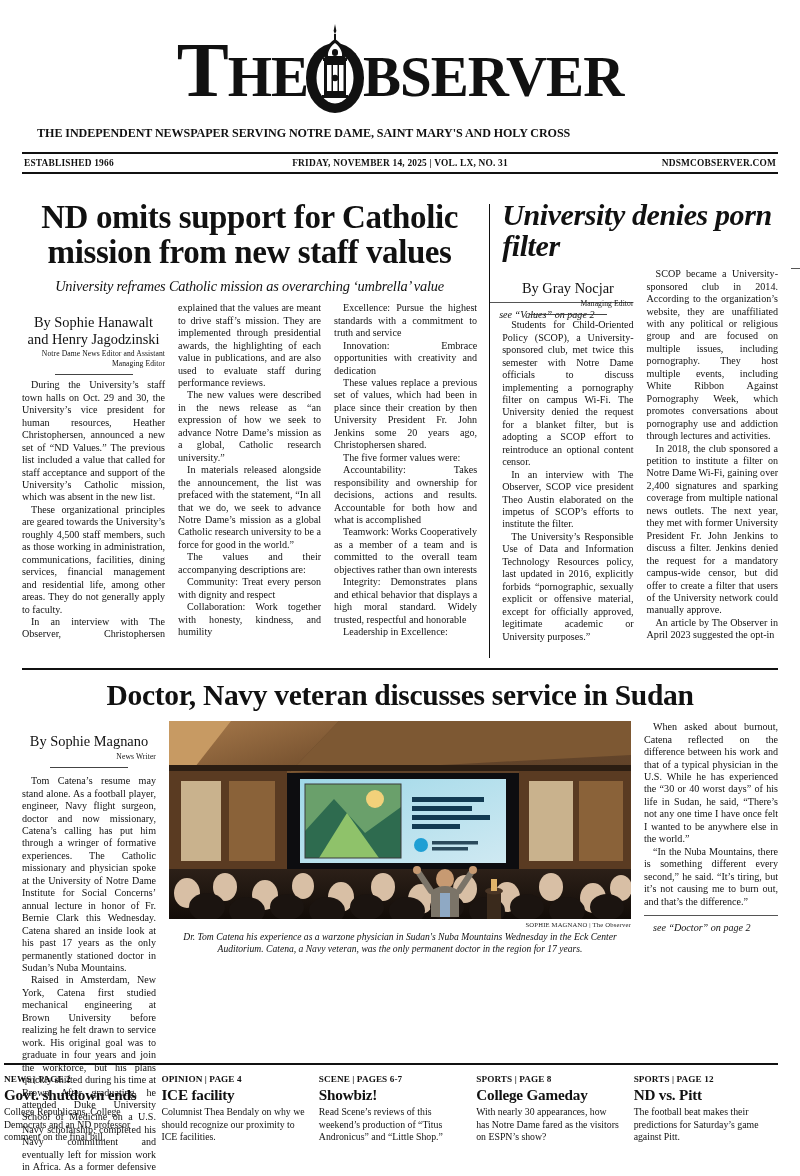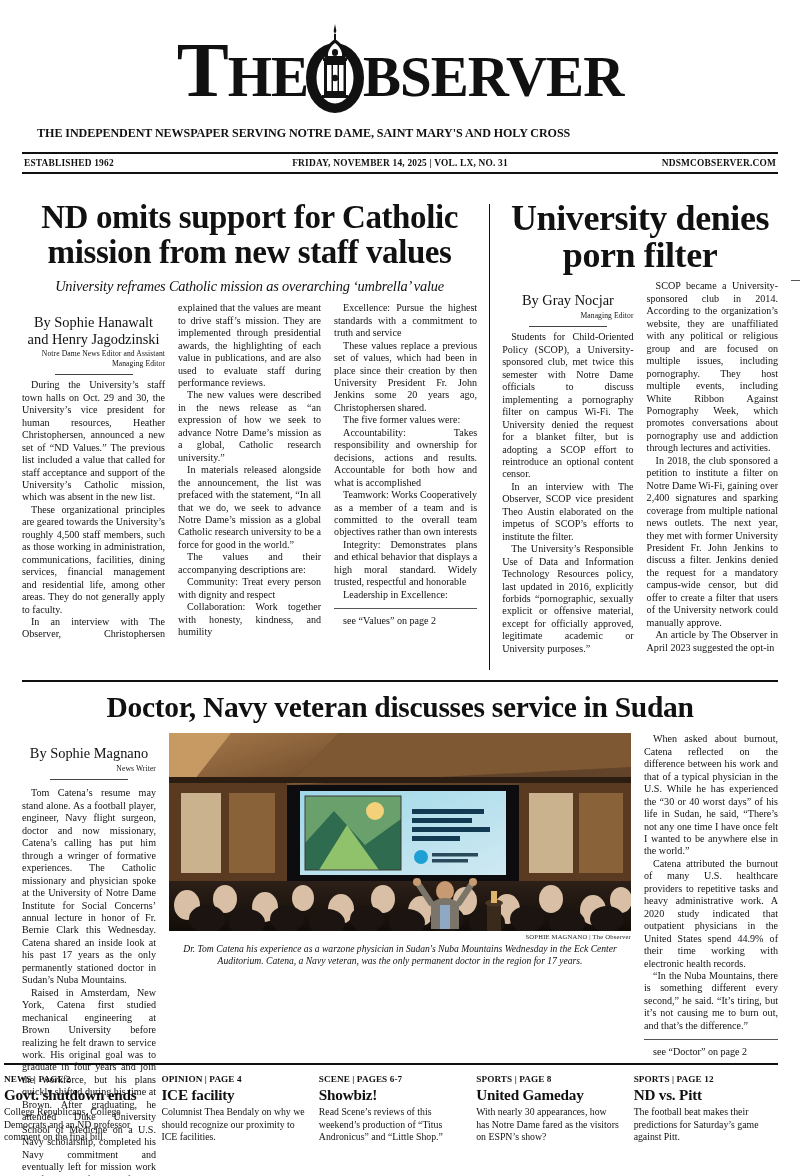--- a/index.html
+++ b/index.html
@@ -89,25 +89,25 @@
     letter-spacing: -0.4px;
   }
   .deck {
     font-style: italic;
     font-size: 14.4px;
     text-align: center;
     margin-top: 9px;
     letter-spacing: -0.2px;
   }
   .headline-md {
-    font-size: 36px;
+    font-size: 30px;
     font-weight: 700;
     line-height: 1.02;
-    text-align: center;
     letter-spacing: -0.4px;
+    font-style: italic;
   }
 
   .byline {
     text-align: center;
     margin-top: 12px;
   }
   .byline-name {
     font-size: 14.4px;
     line-height: 1.15;
   }
@@ -138,20 +138,21 @@
   }
   .body p {
     font-size: 10.1px;
     line-height: 1.235;
     text-align: justify;
     text-indent: 9px;
     hyphens: auto;
     -webkit-hyphens: auto;
   }
   .jump {
+    font-style: italic;
     font-size: 9.6px;
     text-align: center;
     text-indent: 0;
     margin-top: 7px;
     padding-top: 6px;
     border-top: 1px solid #555;
   }
 
   
   .col-byline { break-inside: avoid; margin-bottom: 4px; }
@@ -262,21 +263,21 @@
           <rect x="17" y="73" width="26" height="3" fill="#111"></rect>
         </svg>
       </span>
       <span class="mt-word"><span class="sc">BSERVER</span></span>
     </div>
     <div class="masthead-sub">THE INDEPENDENT NEWSPAPER SERVING NOTRE DAME, SAINT MARY'S AND HOLY CROSS</div>
   </div>
 
   <div class="rule-thick"></div>
   <div class="infobar">
-    <span class="left">ESTABLISHED 1962</span>
+    <span class="left">ESTABLISHED 1966</span>
     <span class="center">FRIDAY, NOVEMBER 14, 2025 | VOL. LX, NO. 31</span>
     <span class="right">NDSMCOBSERVER.COM</span>
   </div>
 
   <div class="top-section">
 
     <div class="lead-story">
       <div class="headline-xl">ND omits support for Catholic mission from new staff values</div>
       <div class="deck">University reframes Catholic mission as overarching ‘umbrella’ value</div>
 
@@ -288,20 +289,21 @@
         </div>
         <p>During the University’s staff town halls on Oct. 29 and 30, the University’s vice president for human resources, Heather Christophersen, announced a new set of “ND Values.” The previous list included a value that called for staff acceptance and support of the University’s Catholic mission, which was absent in the new list.</p>
         <p>These organizational principles are geared towards the University’s roughly 4,500 staff members, such as those working in administration, communications, facilities, dining services, financial management and residential life, among other areas. They do not generally apply to faculty.</p>
         <p>In an interview with The Observer, Christophersen explained that the values are meant to drive staff’s mission. They are implemented through presidential awards, the highlighting of each value in publications, and are also used to evaluate staff during performance reviews.</p>
         <p>The new values were described in the news release as “an expression of how we seek to advance Notre Dame’s mission as a global, Catholic research university.”</p>
         <p>In materials released alongside the announcement, the list was prefaced with the statement, “In all that we do, we seek to advance Notre Dame’s mission as a global Catholic research university to be a force for good in the world.”</p>
         <p>The values and their accompanying descriptions are:</p>
         <p>Community: Treat every person with dignity and respect</p>
         <p>Collaboration: Work together with honesty, kindness, and humility</p>
         <p>Excellence: Pursue the highest standards with a commitment to truth and service</p>
+        <p>Innovation: Embrace opportunities with creativity and dedication</p>
         <p>These values replace a previous set of values, which had been in place since their creation by then University President Fr. John Jenkins some 20 years ago, Christophersen shared.</p>
         <p>The five former values were:</p>
         <p>Accountability: Takes responsibility and ownership for decisions, actions and results. Accountable for both how and what is accomplished</p>
         <p>Teamwork: Works Cooperatively as a member of a team and is committed to the overall team objectives rather than own interests</p>
         <p>Integrity: Demonstrates plans and ethical behavior that displays a high moral standard. Widely trusted, respectful and honorable</p>
         <p>Leadership in Excellence:</p>
         <p class="jump">see “Values” on page 2</p>
       </div>
     </div>
 
@@ -438,21 +440,20 @@
             <ellipse cx="325" cy="170" rx="9" ry="3.5" fill="#4a3626"></ellipse>
             <rect x="322" y="158" width="6" height="12" fill="#e0b46a"></rect>
           </svg>
         </div>
         <div class="photo-credit">SOPHIE MAGNANO | The Observer</div>
         <div class="photo-caption">Dr. Tom Catena his experience as a warzone physician in Sudan's Nuba Mountains Wednesday in the Eck Center Auditorium. Catena, a Navy veteran, was the only permanent doctor in the region for 17 years.</div>
       </div>
 
       <div class="fcol body">
         <p>When asked about burnout, Catena reflected on the difference between his work and that of a typical physician in the U.S. While he has experienced the “30 or 40 worst days” of his life in Sudan, he said, “There’s not any one time I have once felt I wanted to be anywhere else in the world.”</p>
-        <p>Catena attributed the burnout of many U.S. healthcare providers to repetitive tasks and heavy administrative work. A 2020 study indicated that outpatient physicians in the United States spend 44.9% of their time working with electronic health records.</p>
         <p>“In the Nuba Mountains, there is something different every second,” he said. “It’s tiring, but it’s not causing me to burn out, and that’s the difference.”</p>
         <p class="jump">see “Doctor” on page 2</p>
       </div>
     </div>
 
     <div class="under-photo">
       <div class="upcol body" style="visibility:hidden;height:1px"></div>
       <div class="upcol body">
         <p>the vital role that football and other team sports can play in physically and emotionally demanding work. “Sports, especially football, are wonderful for anything you want to do in life,” he said. Overnight emergencies, he added, “are like the fourth quarter.” Catena played nose guard for the Bears as an undergraduate at Brown.</p>
 
@@ -479,21 +480,21 @@
       <div class="teaser-title">ICE facility</div>
       <div class="teaser-desc">Columnist Thea Bendaly on why we should recognize our proximity to ICE facilities.</div>
     </div>
     <div class="teaser">
       <div class="teaser-kicker">SCENE | PAGES 6-7</div>
       <div class="teaser-title">Showbiz!</div>
       <div class="teaser-desc">Read Scene’s reviews of this weekend’s production of “Titus Andronicus” and “Little Shop.”</div>
     </div>
     <div class="teaser">
       <div class="teaser-kicker">SPORTS | PAGE 8</div>
-      <div class="teaser-title">United Gameday</div>
+      <div class="teaser-title">College Gameday</div>
       <div class="teaser-desc">With nearly 30 appearances, how has Notre Dame fared as the visitors on ESPN’s show?</div>
     </div>
     <div class="teaser">
       <div class="teaser-kicker">SPORTS | PAGE 12</div>
       <div class="teaser-title">ND vs. Pitt</div>
       <div class="teaser-desc">The football beat makes their predictions for Saturday’s game against Pitt.</div>
     </div>
   </div>
 
 </div>

